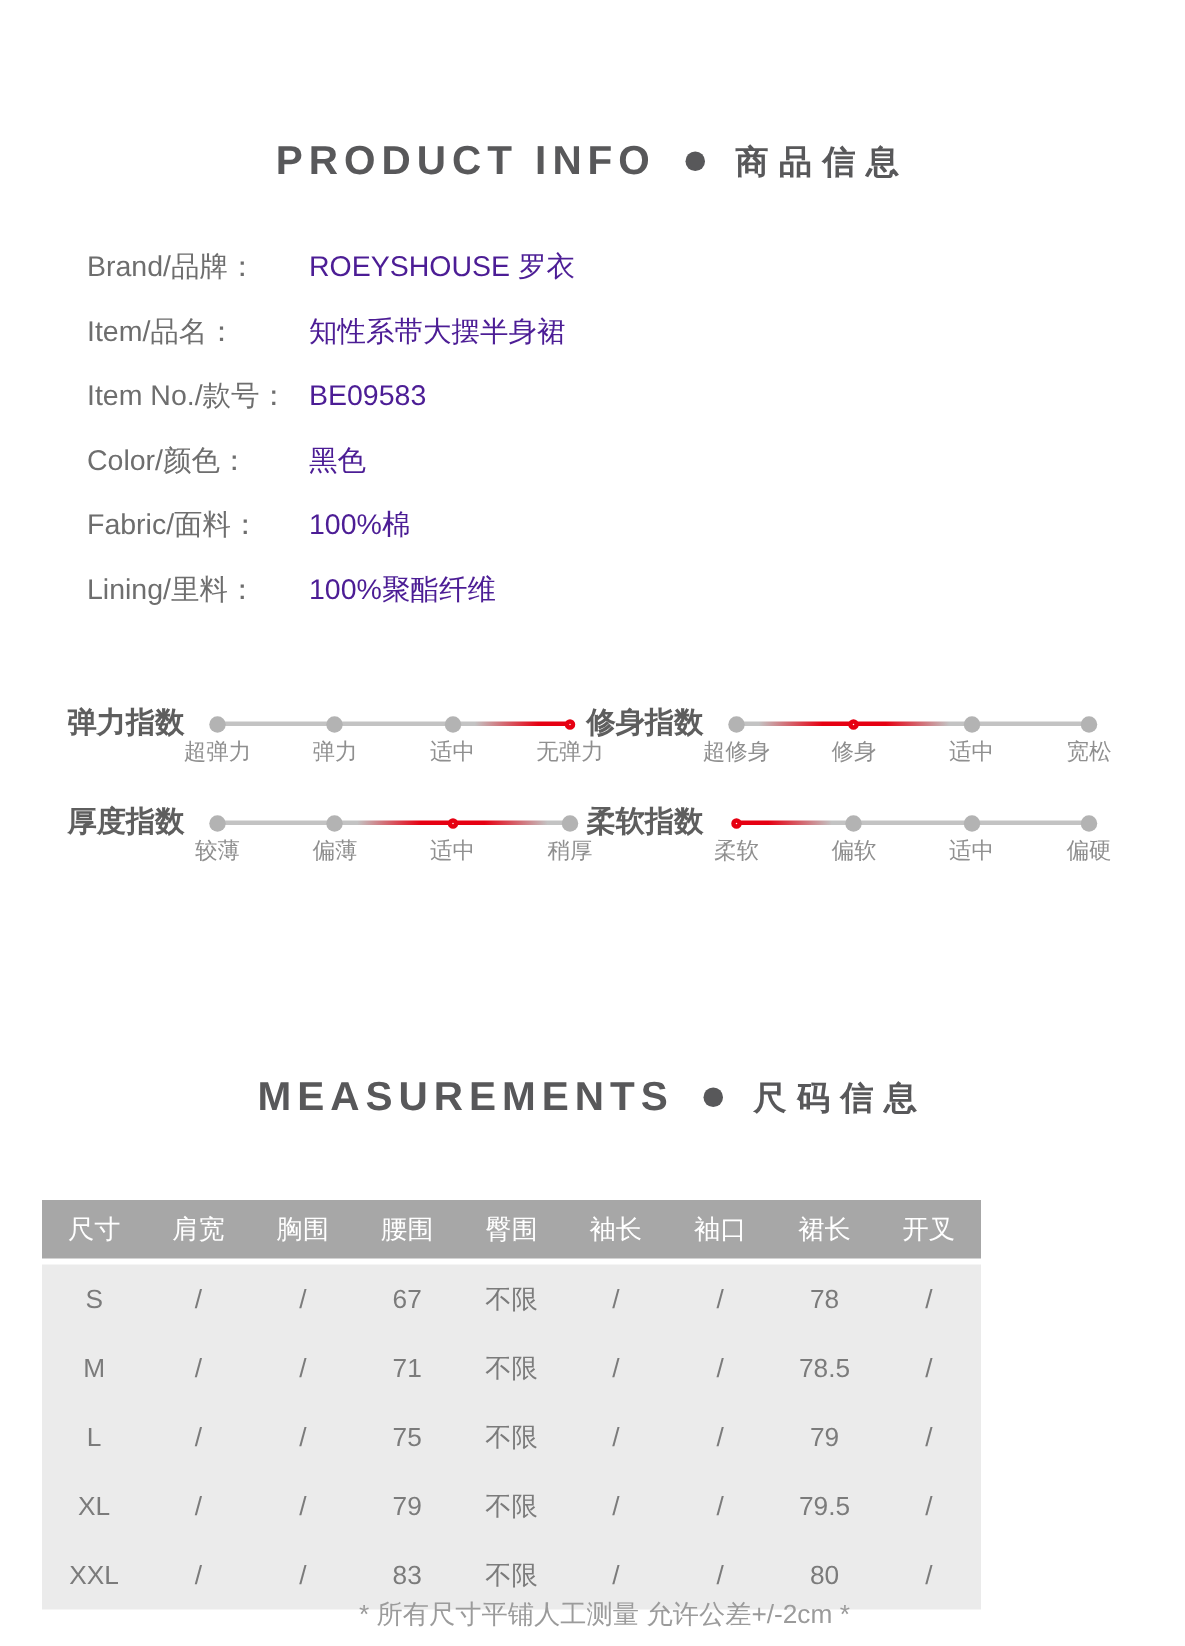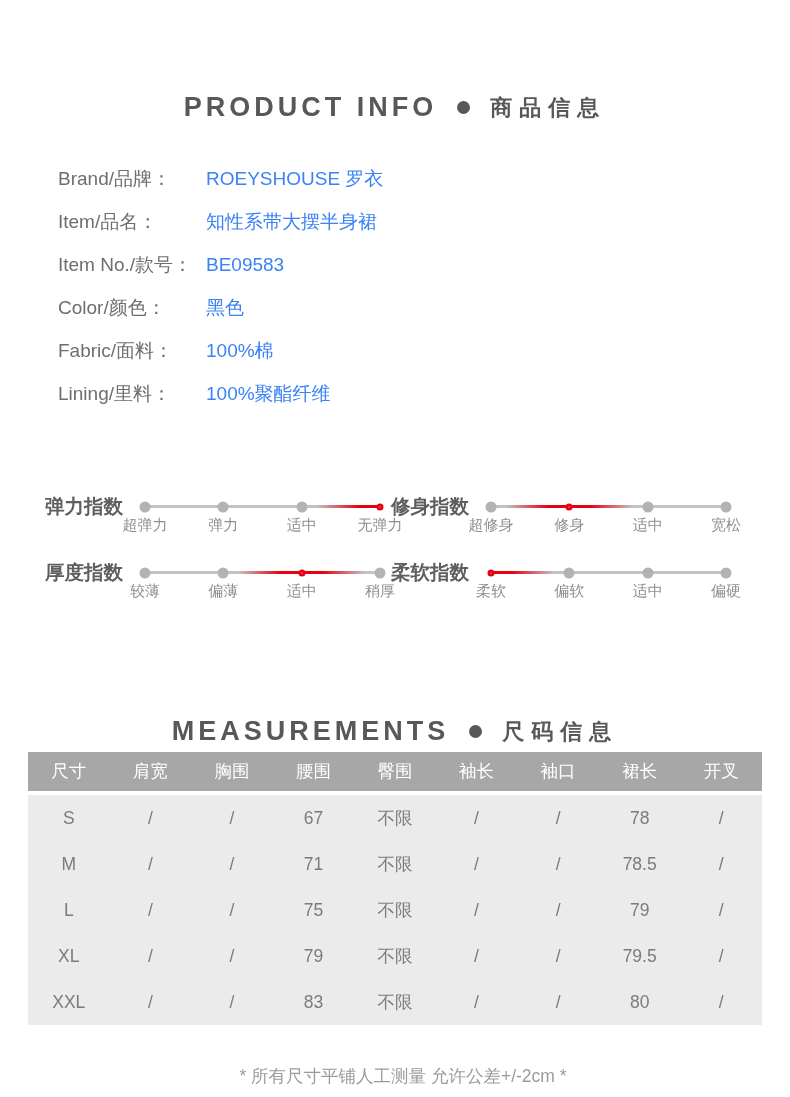--- a/index.html
+++ b/index.html
@@ -31,25 +31,25 @@
     font-size:22px; font-weight:600; letter-spacing:7px;
     color:#58585a;
   }
   #title-product { top:92px; }
   #title-measure { top:716px; }
 
   
   .details { position:absolute; top:164px; left:45px; }
   .detail-row { display:flex; margin-bottom:13px; line-height:30px; font-size:19px; }
   .d-label { width:148px; color:#6e6e6e;margin-left:13px; }
-  .d-value { color:#3b82f6; }
+  .d-value { color:#4c1d95; }
 
   
   .indices {
-    position:absolute; top:495px; left:45px; width:705px;
+    position:absolute; top:471px; left:45px; width:705px;
     display:grid; grid-template-columns:335px 335px;
     column-gap:35px; row-gap:17px;gap:11px;
   }
   .index-cell { display:flex; height:55px; }
   .idx-name {
     width:98px; flex:0 0 98px;
     font-size:19.5px; font-weight:bold; color:#5e5e5e; line-height:23px;
   }
   .slider { position:relative; flex:1; margin-left:2px; }
   .track {
@@ -66,21 +66,21 @@
     border:3.5px solid var(--red,#e60012);
   }
   .dot.p0{left:0%;} .dot.p1{left:33.333%;} .dot.p2{left:66.667%;} .dot.p3{left:100%;}
   .tick {
     position:absolute; top:21px; transform:translateX(-50%);
     font-size:15px; color:#8f8f8f; white-space:nowrap;
   }
   .tick.p0{left:0%;} .tick.p1{left:33.333%;} .tick.p2{left:66.667%;} .tick.p3{left:100%;}
 
   
-  .size-table { position:absolute; top:752px; left:28px; width:734px; }
+  .size-table { position:absolute; top:800px; left:28px; width:626px; }
   .thead {
     display:grid; grid-template-columns:repeat(9,1fr);
     background:#a7a7a7; height:39px;
   }
   .thead .cell {
     color:#fff; font-size:17.5px; line-height:39px; text-align:center;
   }
   .tbody { margin-top:4px; background:#ebebeb; }
   .trow { display:grid; grid-template-columns:repeat(9,1fr); height:46px; }
   .trow .cell {

